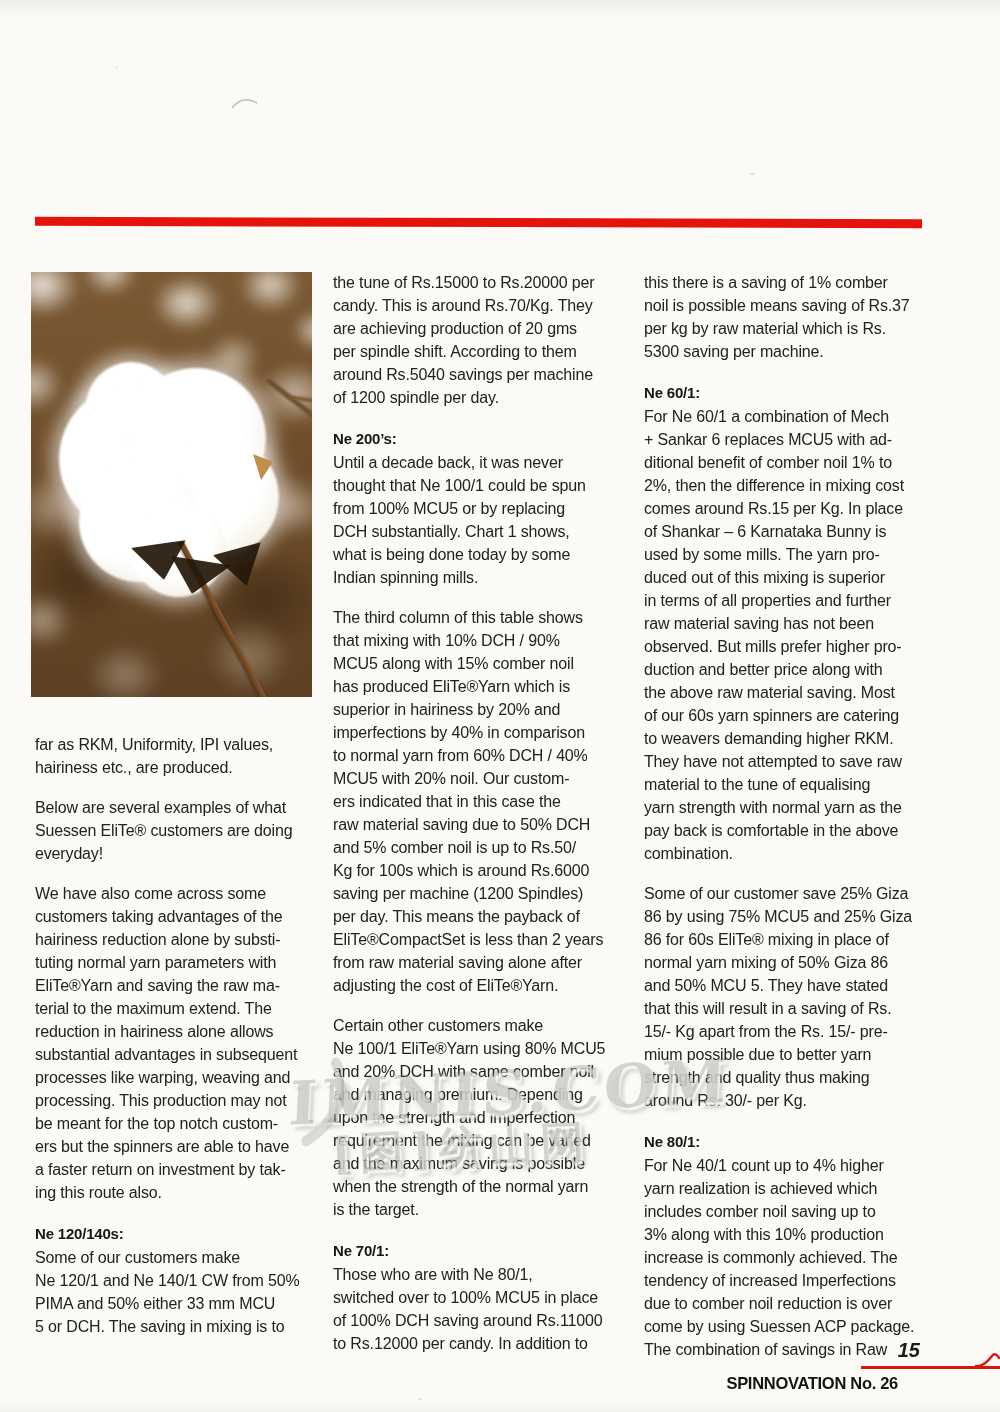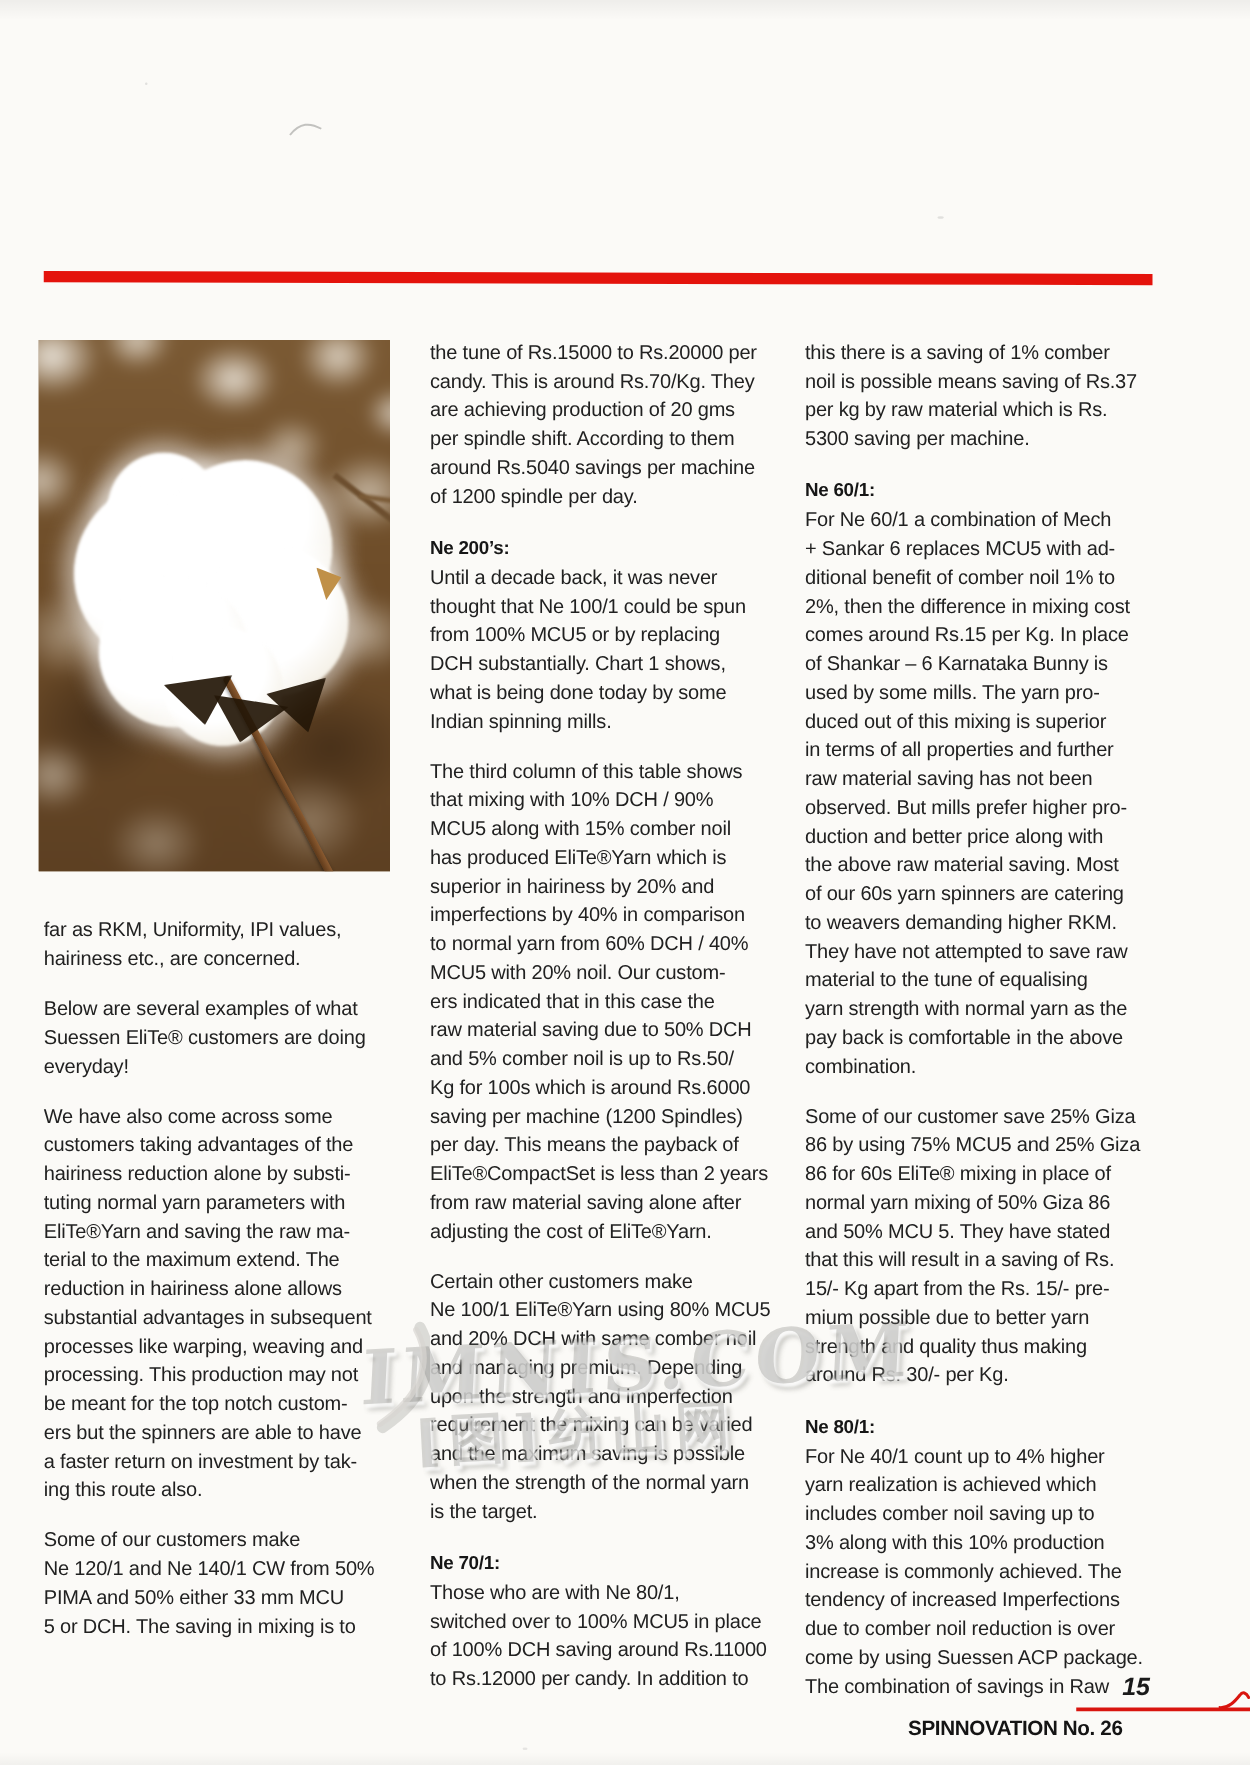--- a/index.html
+++ b/index.html
@@ -59,21 +59,21 @@
       transform:rotate(38deg);transform-origin:left top;filter:blur(1px);}
   .twig2{position:absolute;left:256px;top:126px;width:44px;height:4px;background:#7a5a36;
       transform:rotate(8deg);filter:blur(1.2px);}
 
   
   .col{position:absolute;width:298px;font-size:16px;line-height:23px;
       letter-spacing:-0.15px;}
   .col p{margin:0 0 17px 0;white-space:pre-line;}
   .col h3{margin:0;font-size:15px;line-height:25px;letter-spacing:-0.2px;color:#161616;}
   .col-left{left:35px;top:733px;}
-  .col-mid{left:333px;top:271px;margin-left:11px;}
+  .col-mid{left:333px;top:271px;}
   .col-right{left:644px;top:271px;}
 
   
   .watermark{position:absolute;left:290px;top:1062px;transform:rotate(-3deg);
       color:rgba(110,108,104,.26);font-family:"DejaVu Serif",serif;font-weight:700;
       pointer-events:none;}
   .wm1{font-size:60px;line-height:60px;letter-spacing:4px;transform:skewX(-6deg);
       text-shadow:2px 3px 2px rgba(255,255,255,.8),4px 5px 4px rgba(80,78,74,.3);}
   .wm2{font-size:44px;line-height:50px;margin:-2px 0 0 40px;letter-spacing:7px;
       text-shadow:2px 3px 2px rgba(255,255,255,.8),4px 5px 4px rgba(80,78,74,.3);}
@@ -114,38 +114,39 @@
     <div class="stem"></div>
     <div class="sepal sepal1"></div>
     <div class="sepal sepal2"></div>
     <div class="sepal sepal3"></div>
     <div class="twig1"></div>
     <div class="twig2"></div>
   </div>
 
   <div class="col col-left">
     <p>far as RKM, Uniformity, IPI values,
-hairiness etc., are concerned.</p>
+hairiness etc., are produced.</p>
     <p>Below are several examples of what
 Suessen EliTe® customers are doing
 everyday!</p>
     <p>We have also come across some
 customers taking advantages of the
 hairiness reduction alone by substi-
 tuting normal yarn parameters with
 EliTe®Yarn and saving the raw ma-
 terial to the maximum extend. The
 reduction in hairiness alone allows
 substantial advantages in subsequent
 processes like warping, weaving and
 processing. This production may not
 be meant for the top notch custom-
 ers but the spinners are able to have
 a faster return on investment by tak-
 ing this route also.</p>
+    <h3>Ne 120/140s:</h3>
     <p>Some of our customers make
 Ne 120/1 and Ne 140/1 CW from 50%
 PIMA and 50% either 33 mm MCU
 5 or DCH. The saving in mixing is to</p>
   </div>
 
   <div class="col col-mid">
     <p>the tune of Rs.15000 to Rs.20000 per
 candy. This is around Rs.70/Kg. They
 are achieving production of 20 gms

